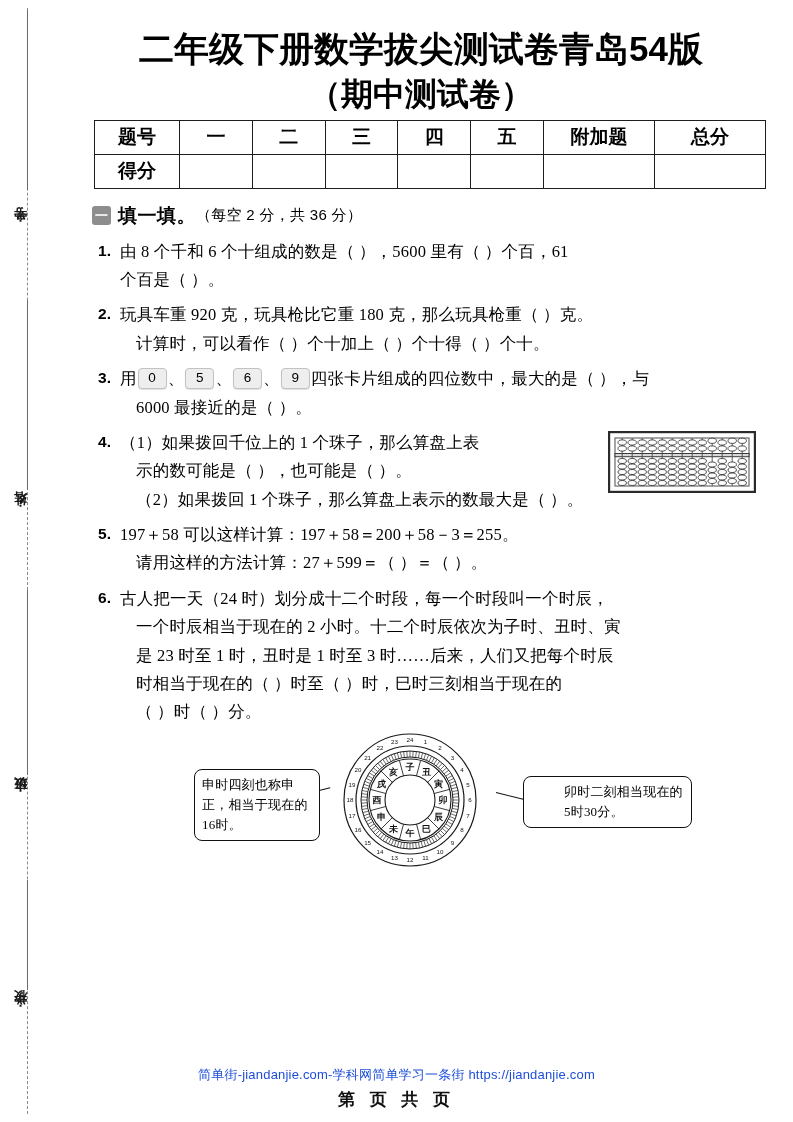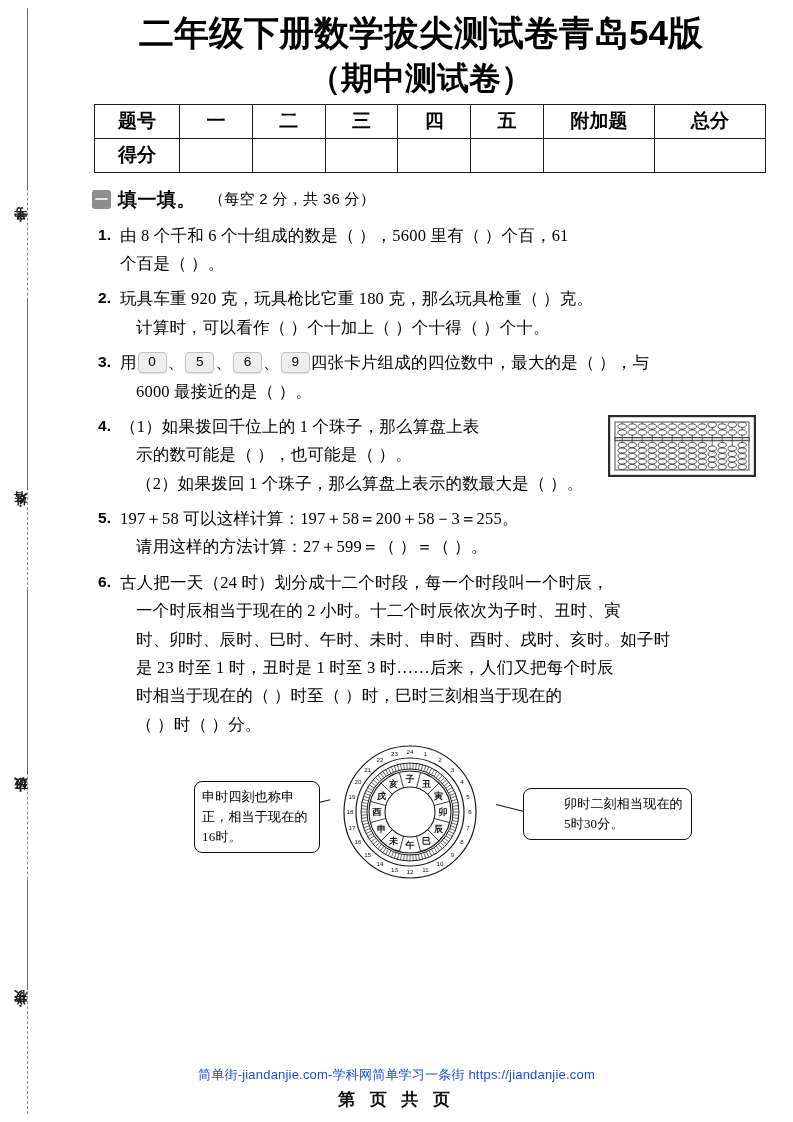--- a/index.html
+++ b/index.html
@@ -40,21 +40,21 @@
   .content{
     position:absolute;left:62px;top:0;width:718px;height:1122px;
   }
 
   .title-main{
     font-family:"Liberation Sans","DejaVu Sans",sans-serif;
     font-weight:700;
     font-size:35px;
     text-align:center;
     letter-spacing:0px;
-    margin-top:12px;
+    margin-top:28px;
     line-height:1.18;
     white-space:nowrap;
   }
   .title-sub{
     font-family:"Liberation Sans","DejaVu Sans",sans-serif;
     font-weight:700;
     font-size:32px;
     text-align:center;
     margin-top:6px;
     line-height:1.2;
@@ -100,21 +100,21 @@
   .sec-num{
     display:inline-block;
     width:19px;height:19px;line-height:19px;
     border-radius:3px;
     background:#8d8d8d;
     color:#fff;font-size:13px;text-align:center;
     margin-right:7px;font-weight:700;
     flex:none;
   }
   .sec-title{font-size:19px;font-weight:700;letter-spacing:0.5px;}
-  .sec-points{font-size:15px;font-weight:400;letter-spacing:0.3px;margin-left:13px;}
+  .sec-points{font-size:15px;font-weight:400;letter-spacing:0.3px;}
 
   
   .qlist{margin-top:9px;margin-left:36px;width:666px;}
   .q{
     position:relative;
     margin-bottom:7px;
     font-size:16.5px;
     line-height:1.72;
     letter-spacing:0.2px;
   }
@@ -406,21 +406,20 @@
           <span class="ln">197＋58 可以这样计算：197＋58＝200＋58－3＝255。</span>
           <span class="ln indent">请用这样的方法计算：27＋599＝（                ）＝（                ）。</span>
         </div>
       </div>
 
       <div class="q">
         <span class="qn">6.</span>
         <div class="qbody">
           <span class="ln">古人把一天（24 时）划分成十二个时段，每一个时段叫一个时辰，</span>
           <span class="ln indent">一个时辰相当于现在的 2 小时。十二个时辰依次为子时、丑时、寅</span>
-          <span class="ln indent">时、卯时、辰时、巳时、午时、未时、申时、酉时、戌时、亥时。如子时</span>
           <span class="ln indent">是 23 时至 1 时，丑时是 1 时至 3 时……后来，人们又把每个时辰</span>
           <span class="ln indent">时相当于现在的（        ）时至（        ）时，巳时三刻相当于现在的</span>
           <span class="ln indent">（        ）时（        ）分。</span>
         </div>
       </div>
 
     </div>
 
     <div class="fig-clock">
 

